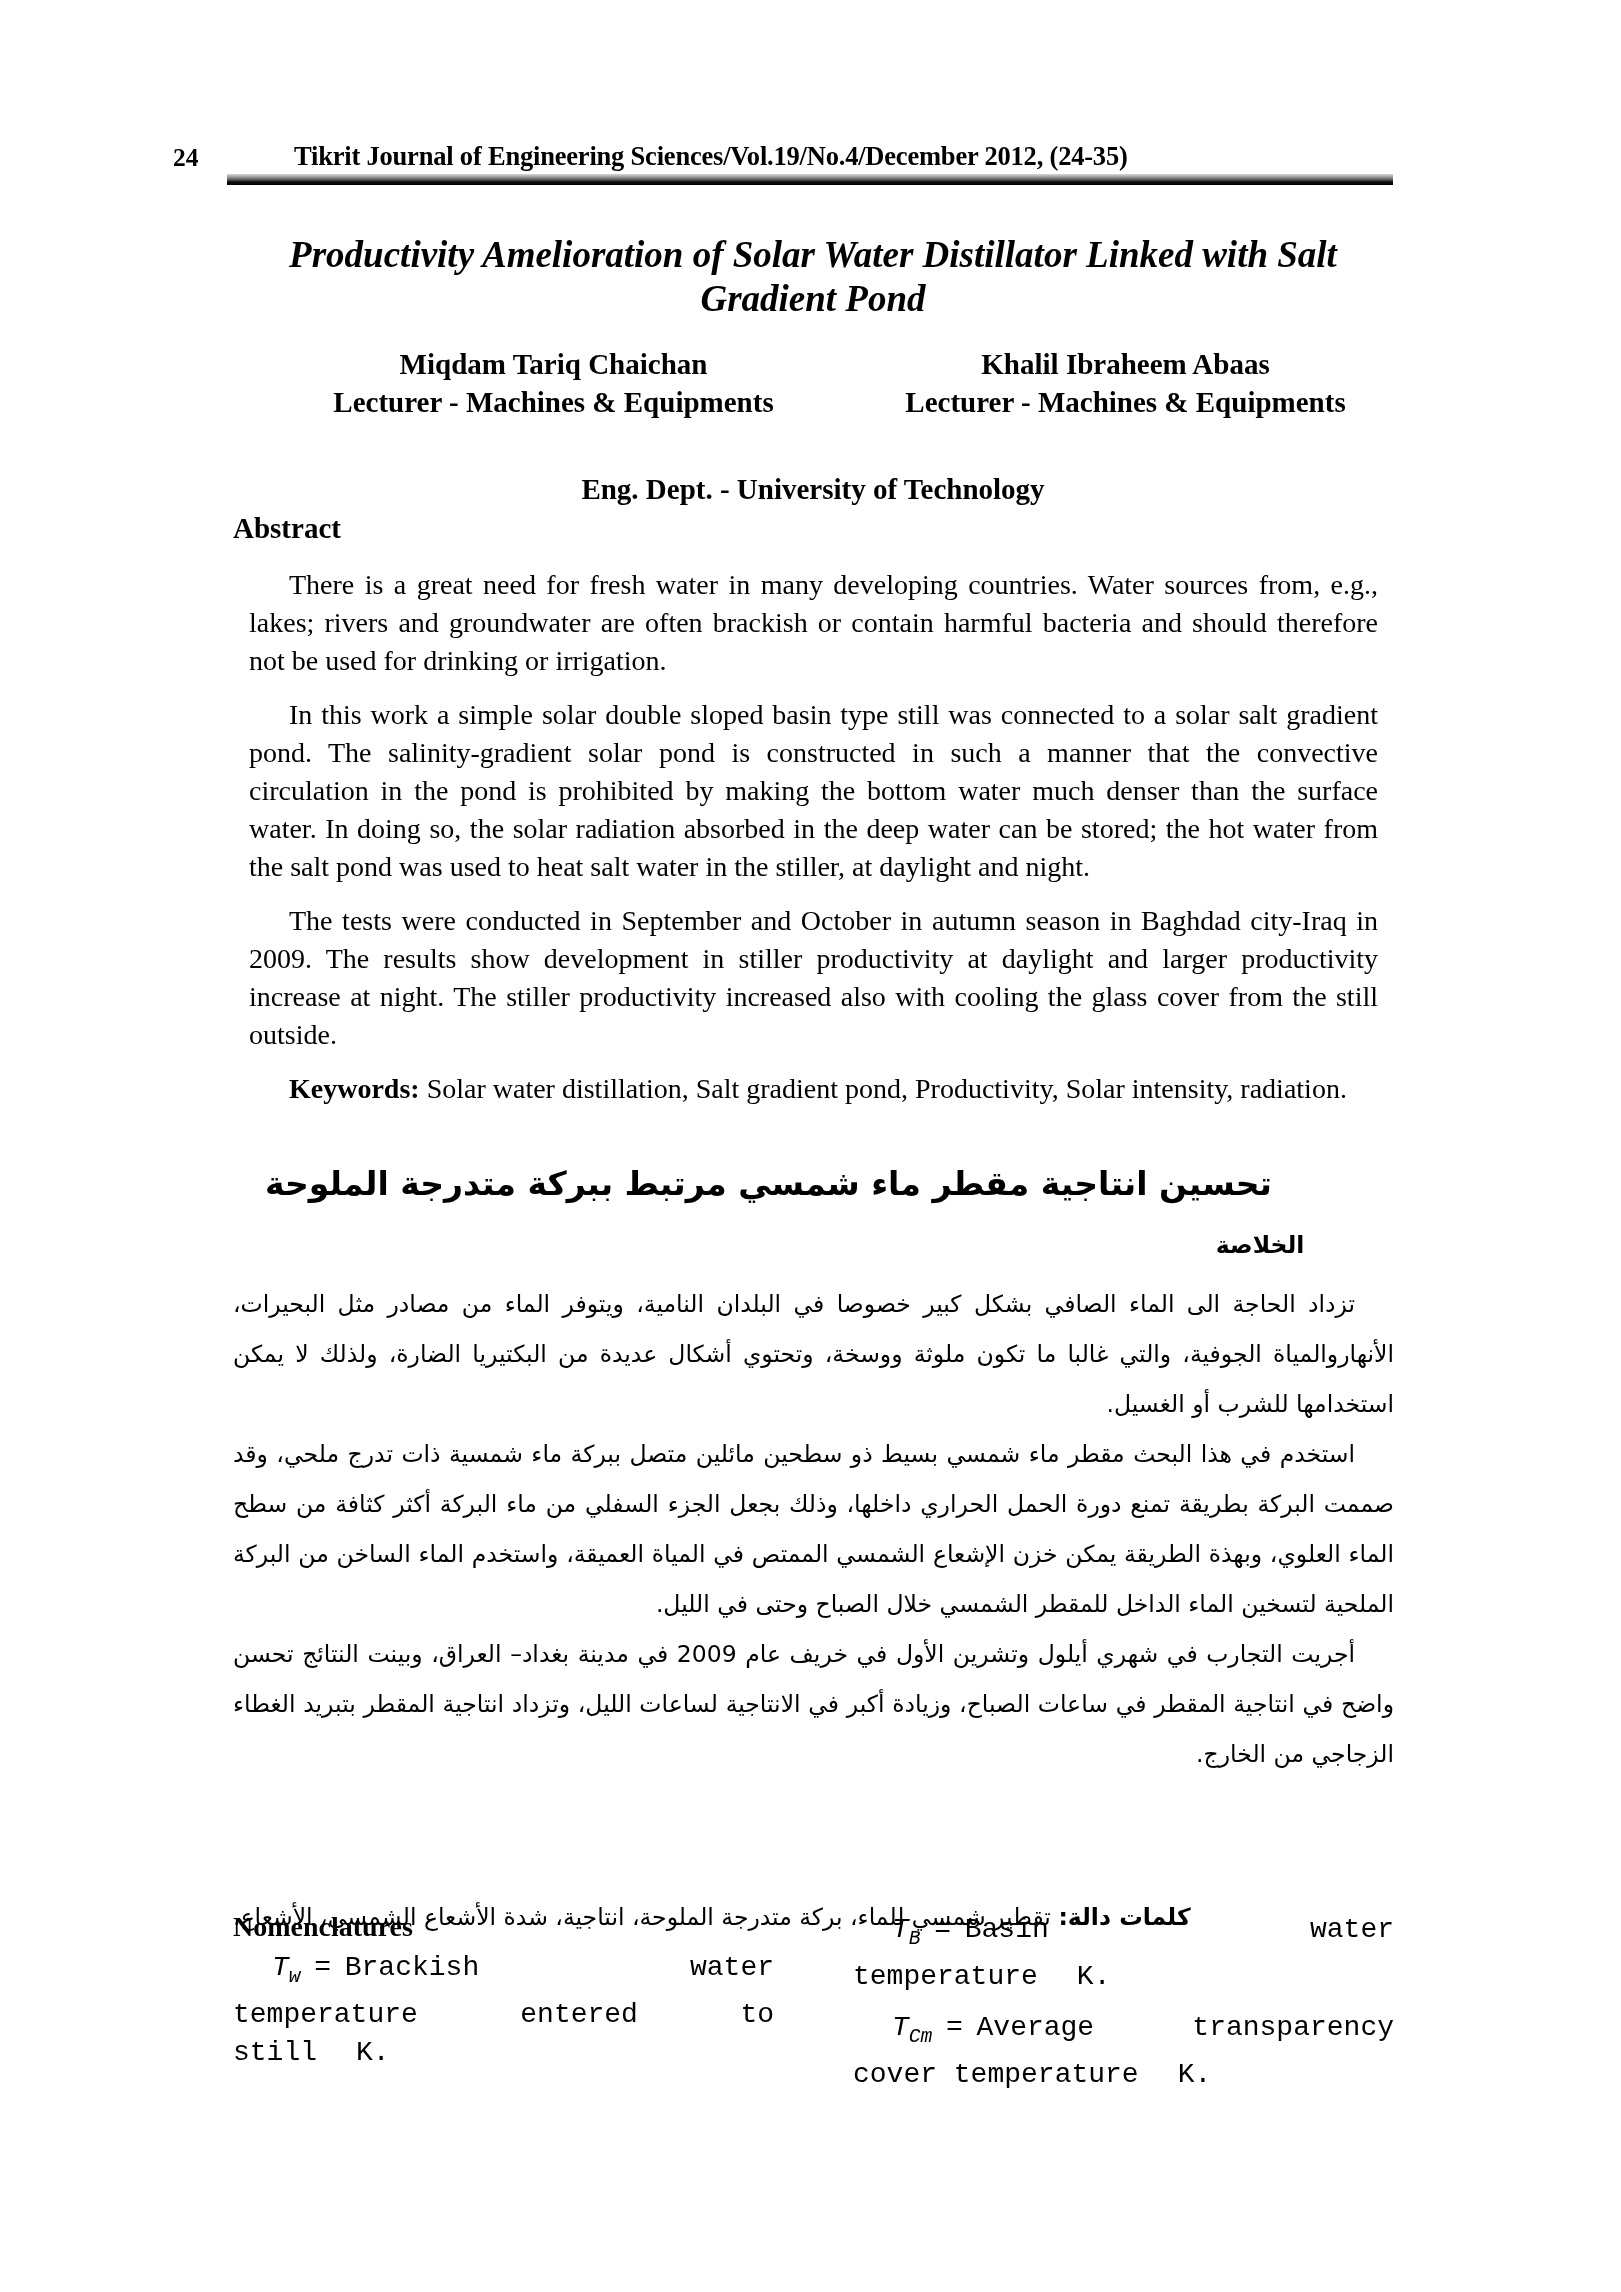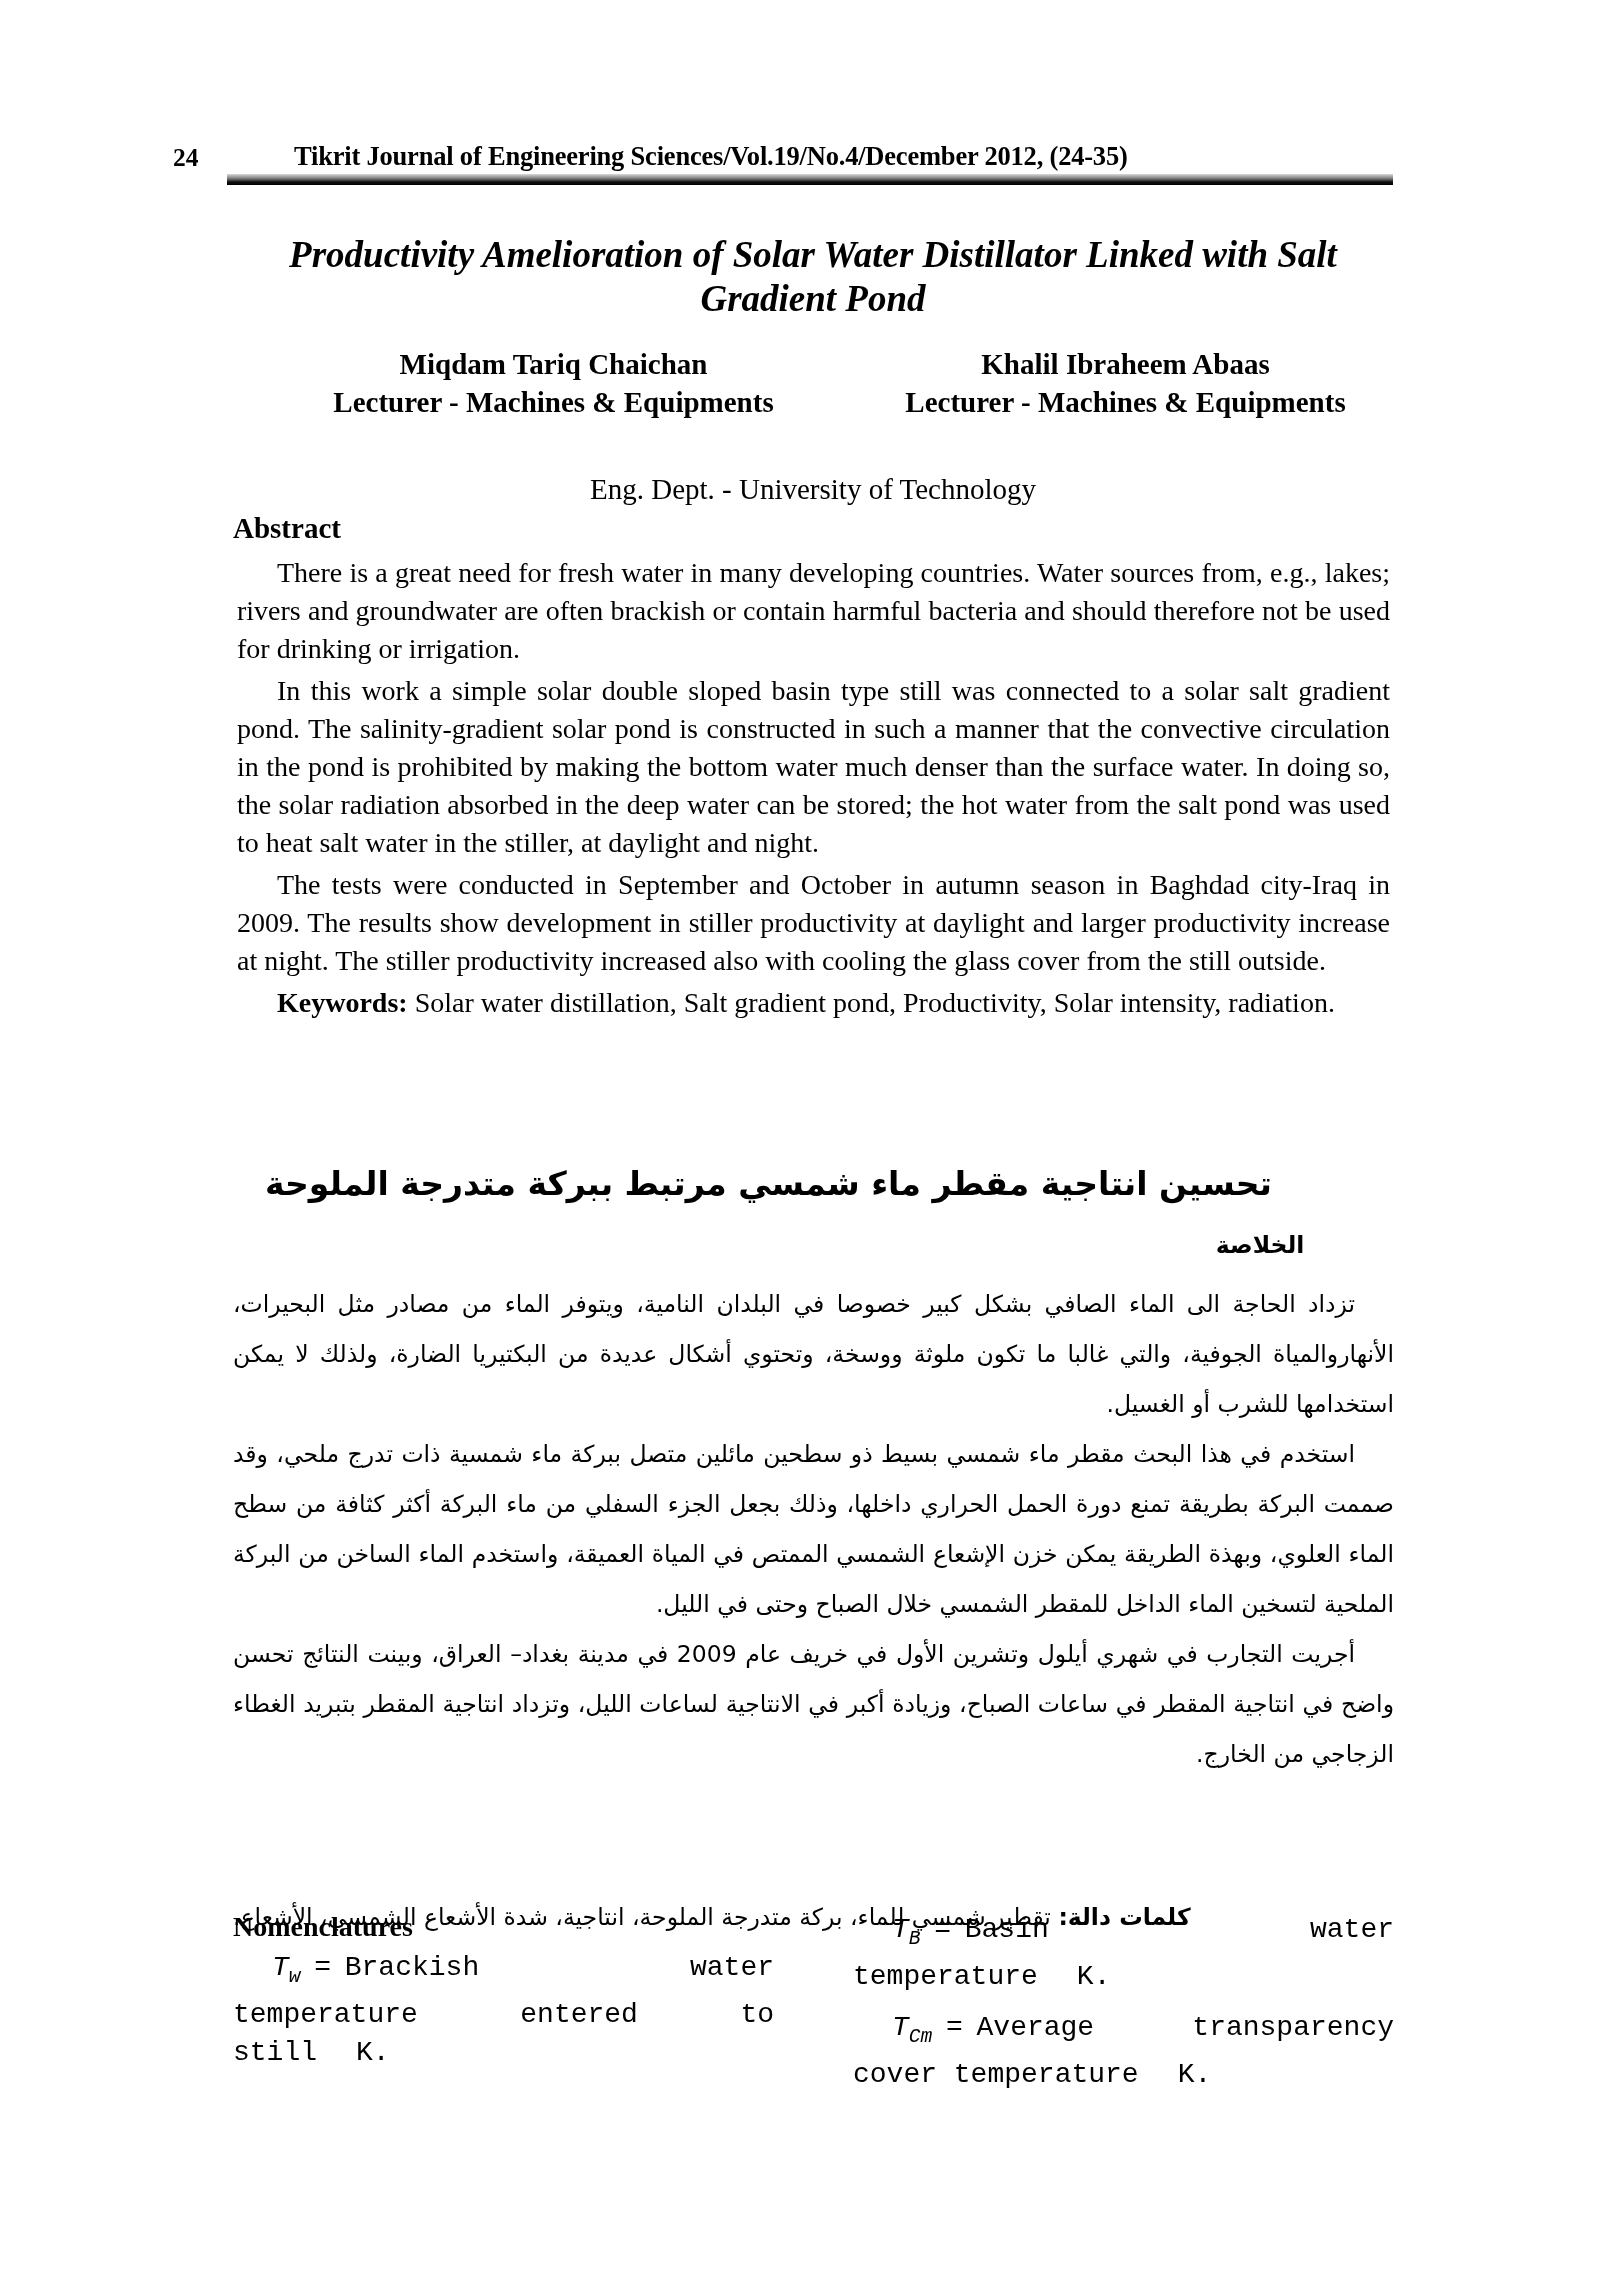--- a/index.html
+++ b/index.html
@@ -7,24 +7,24 @@
          font-family: "Liberation Serif", "DejaVu Serif", serif; color: #000; }
   .abs { position: absolute; }
   .page-num { left: 173px; top: 143px; font-size: 25.5px; font-weight: bold; }
   .running-head { left: 294px; top: 141px; width: 1100px; text-align: left; font-size: 26.5px; font-weight: bold; letter-spacing: -0.2px; }
   .rule { left: 227px; top: 174px; width: 1166px; height: 10.8px;
           background: linear-gradient(to bottom, #d8d8d8 0px, #b0b0b0 2px, #888 3.9px, #555 5.9px, #111 7.8px, #000 10.8px); }
   .title { left: 233px; top: 233px; width: 1160px; text-align: center; font-size: 37px; font-weight: bold; font-style: italic; line-height: 44px; }
   .author-col { top: 345px; width: 549px; text-align: center; font-size: 29px; font-weight: bold; line-height: 38px; }
   .author-left { left: 279px; }
   .author-right { left: 851px; }
-  .dept { left: 233px; top: 473px; width: 1160px; text-align: center; font-size: 29px; font-weight: normal; }
+  .dept { left: 233px; top: 473px; width: 1160px; text-align: center; font-size: 29px; font-weight: bold; }
   .abstract-head { left: 233px; top: 512px; font-size: 29px; font-weight: bold; }
   .body-en { left: 233px; width: 1161px; font-size: 28px; line-height: 38px; text-align: justify; }
-  .body-en p { margin: 4px; text-indent: 40px; }
+  .body-en p { margin: 16px; text-indent: 40px; }
   .kw-label { font-weight: bold; font-family: Liberation Serif, serif; }
   .ar { direction: rtl; font-family: "DejaVu Sans", "Liberation Sans", sans-serif; }
   .ar-title { left: 233px; top: 1164px; width: 1039px; text-align: right; font-size: 33px; font-weight: bold; }
   .ar-head { left: 1157px; top: 1231px; width: 206px; text-align: center; font-size: 23.5px; font-weight: bold; }
   .ar-body { left: 233px; width: 1161px; font-size: 23.5px; line-height: 50px; text-align: justify; }
   .ar-body p { margin: 0; text-indent: 39px; }
   .ar-kw { left: 233px; top: 1903px; width: 1132px; font-size: 23.5px; text-align: left; }
   .ar-kw b { font-weight: bold; }
   .nom-head { left: 233px; top: 1911px; font-size: 28px; font-weight: bold; }
   .nom { font-size: 28px; line-height: 38px; text-align: justify; width: 541px; font-family: Liberation Mono, monospace; }

